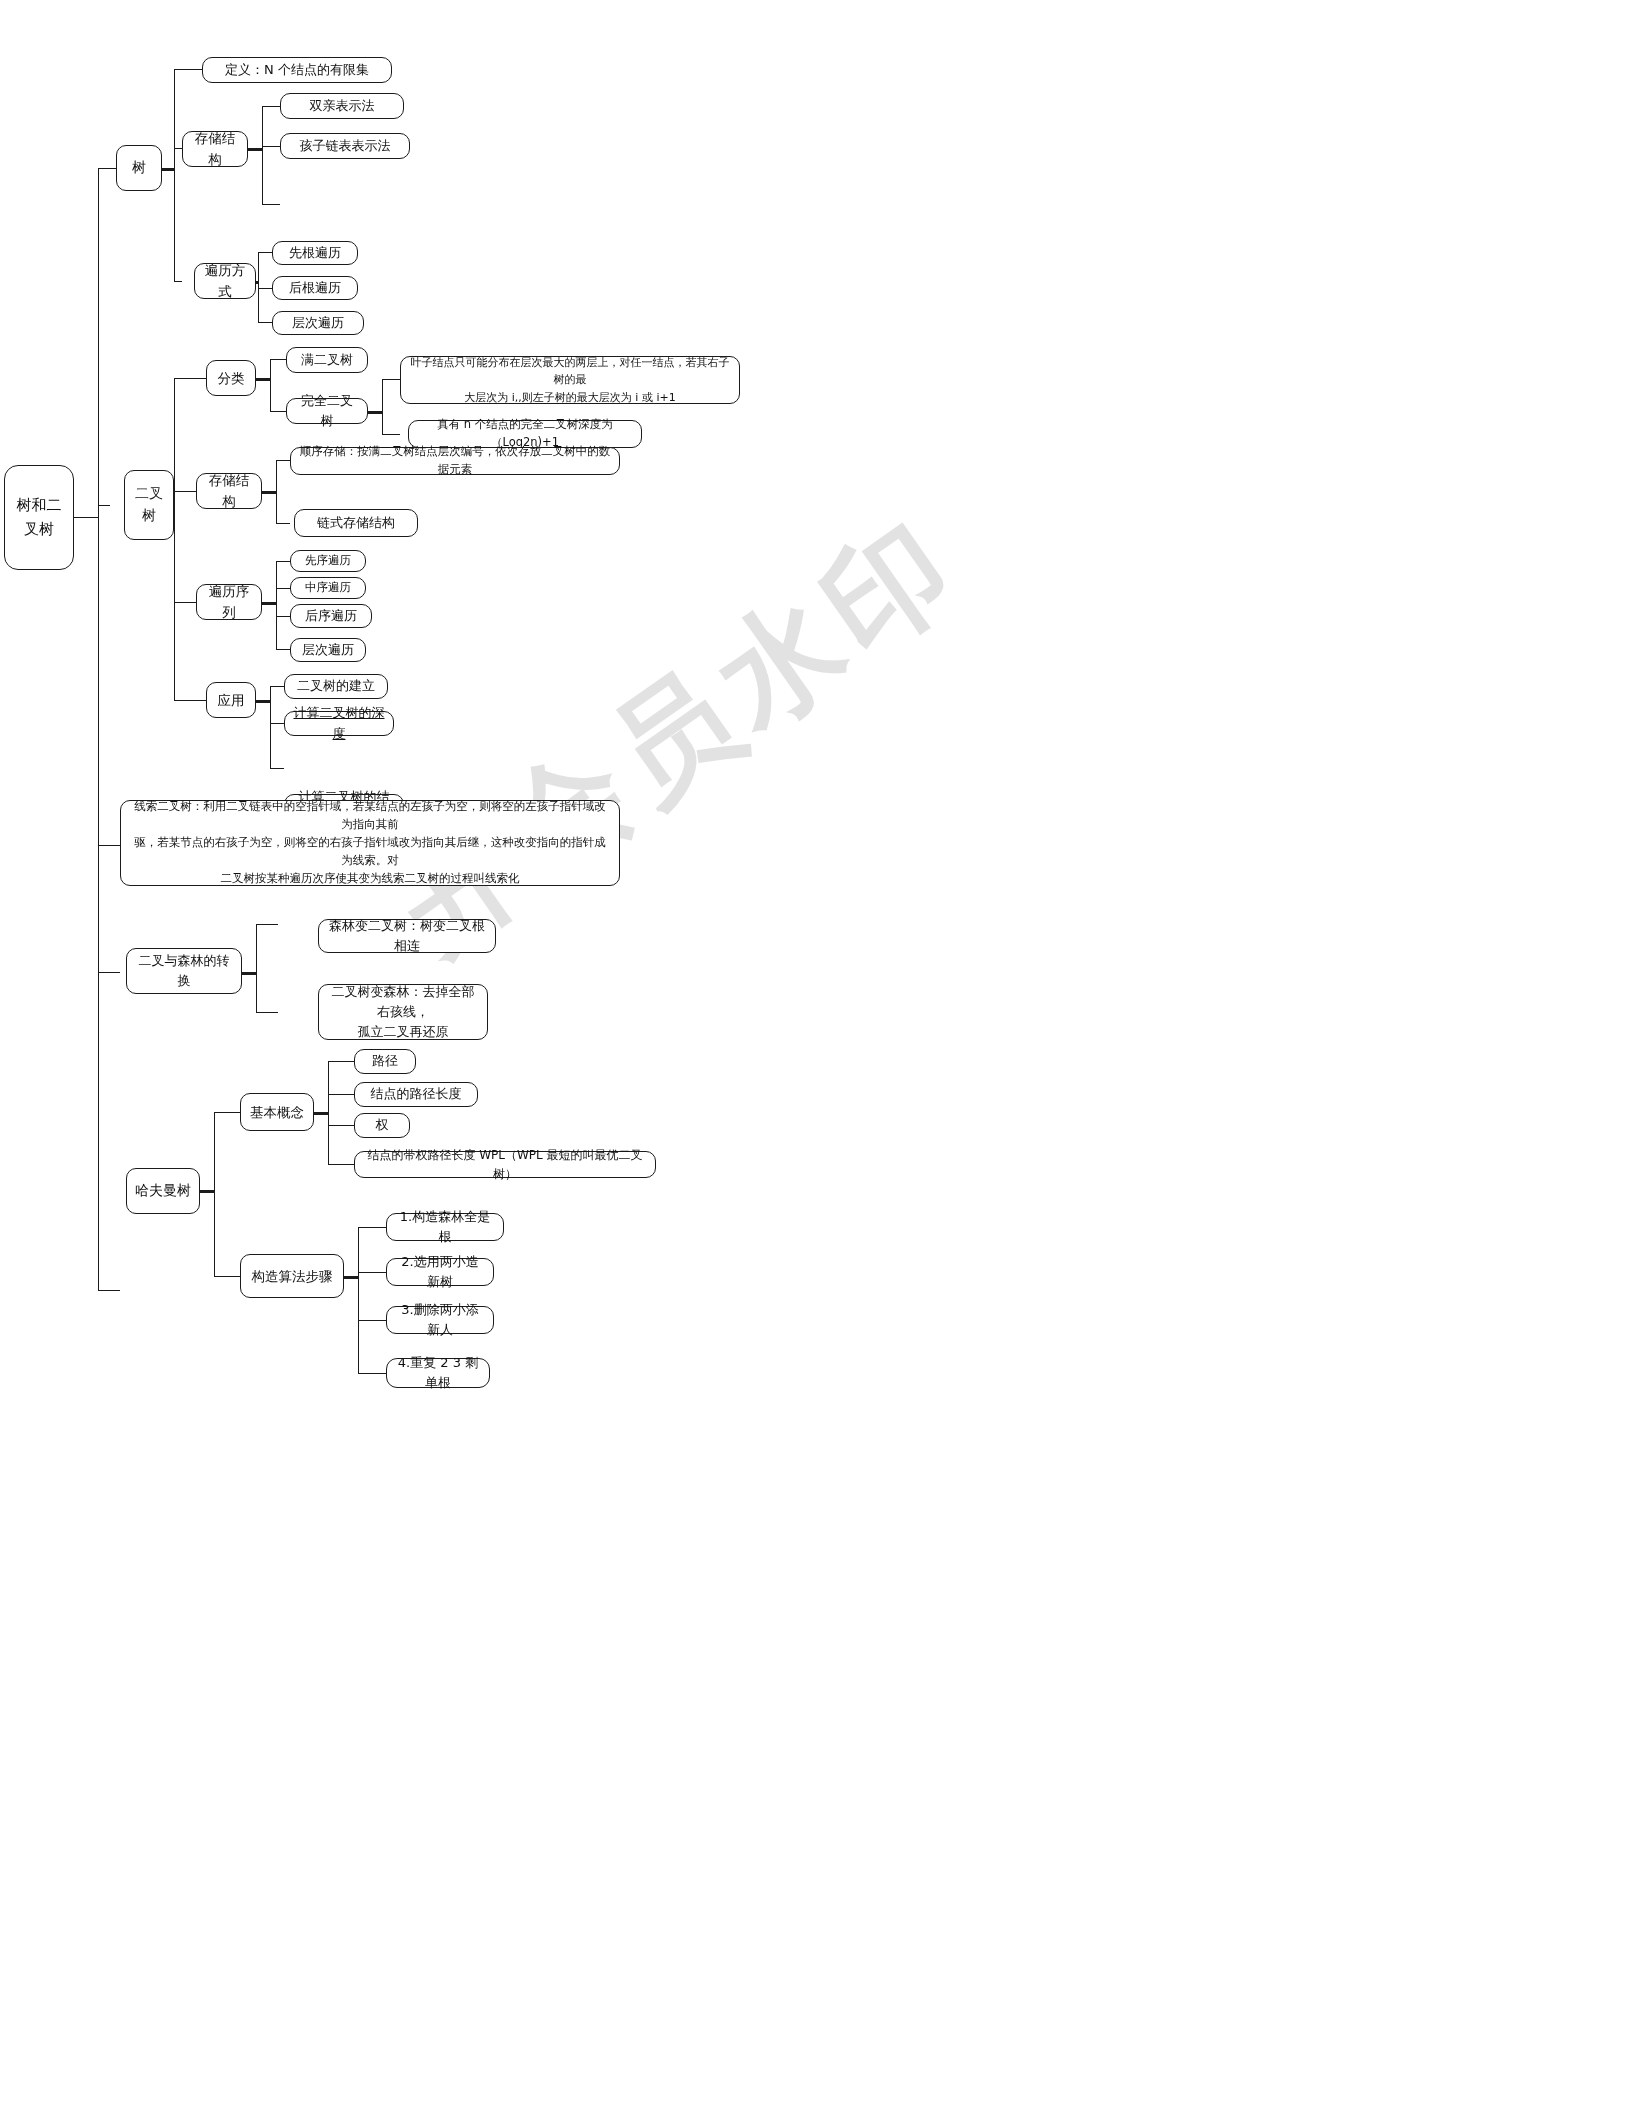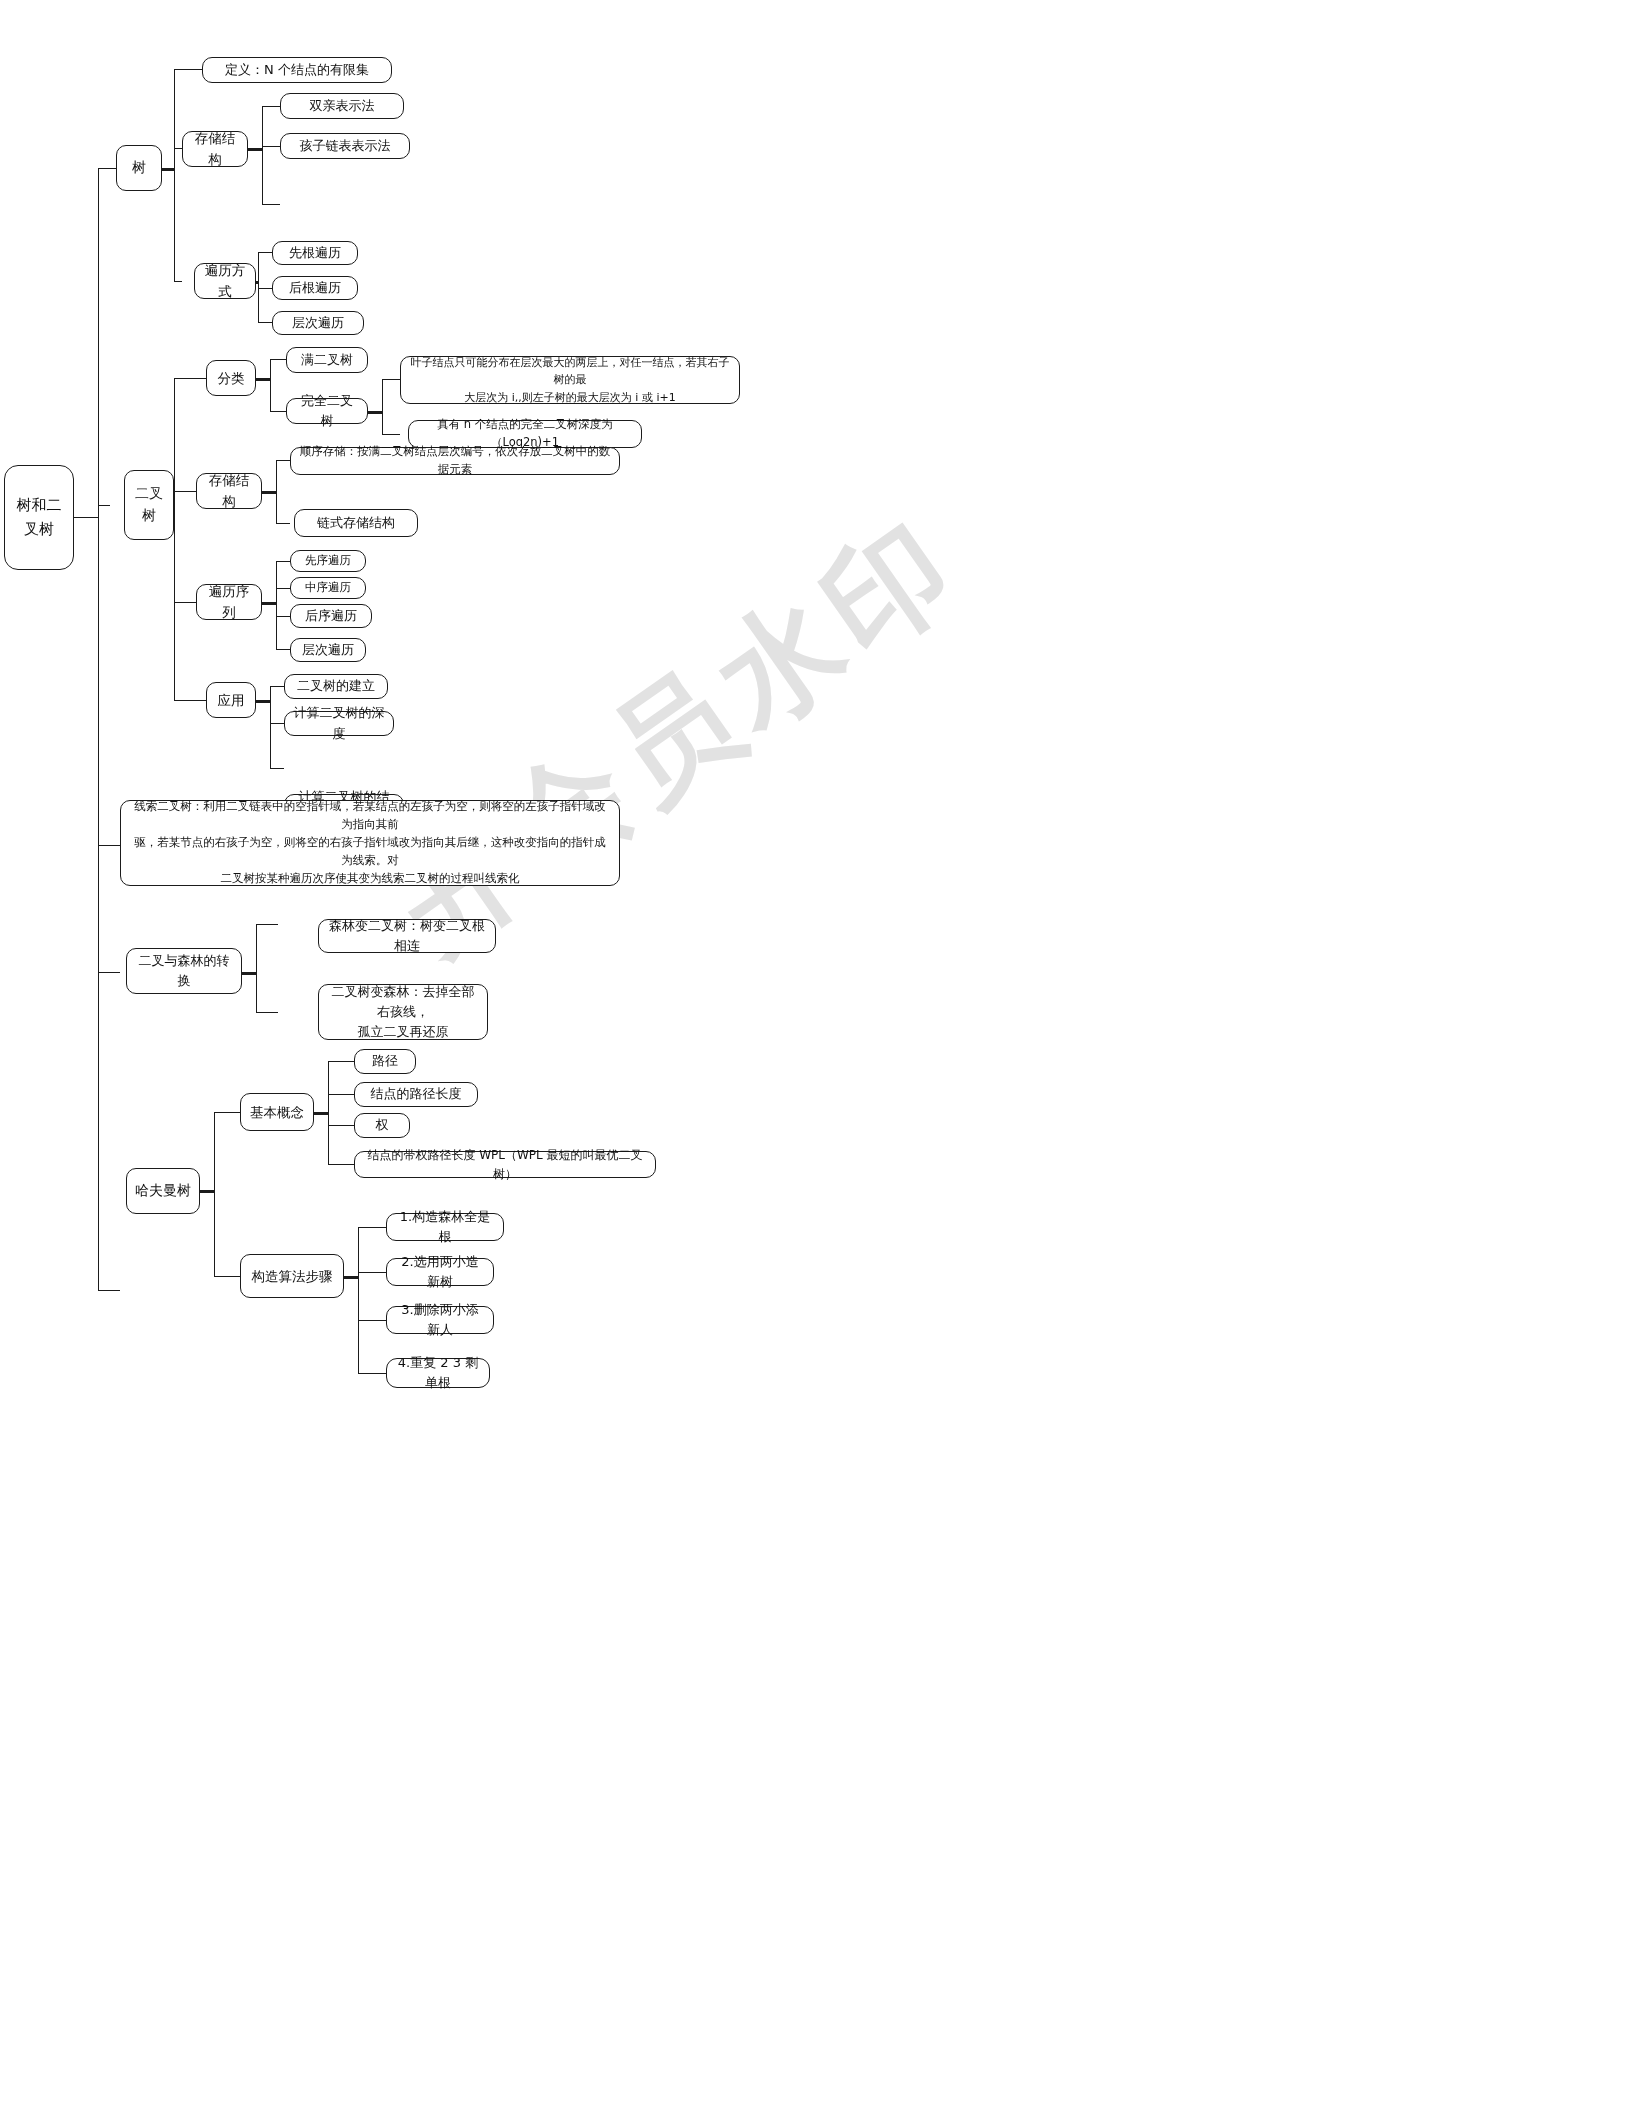--- a/index.html
+++ b/index.html
@@ -208,21 +208,21 @@
   </div>
   <div class="stub" style="left:256px;top:700px;width:14px;"></div>
   <div class="vline" style="left:270px;top:686px;height:82px;"></div>
   <div class="hline" style="left:270px;top:686px;width:14px;"></div>
   <div class="hline" style="left:270px;top:723px;width:14px;"></div>
   <div class="hline" style="left:270px;top:768px;width:14px;"></div>
 
   <div class="node leaf" style="left:284px;top:674px;width:104px;height:25px;">
     <span>二叉树的建立</span>
   </div>
-  <div class="node leaf" style="left:284px;top:711px;width:110px;height:25px;">
+  <div class="node leaf" style="left:284px;top:711px;width:110px;height:25px;text-decoration:underline;">
     <span>计算二叉树的深度</span>
   </div>
   <div class="node leaf" style="left:284px;top:794px;width:120px;height:27px;">
     <span>计算二叉树的结点数</span>
   </div>
 
   <div class="node para" style="left:120px;top:800px;width:500px;height:86px;white-space:pre-line;font-size:11.5px;">
     <span>线索二叉树：利用二叉链表中的空指针域，若某结点的左孩子为空，则将空的左孩子指针域改为指向其前
 驱，若某节点的右孩子为空，则将空的右孩子指针域改为指向其后继，这种改变指向的指针成为线索。对
 二叉树按某种遍历次序使其变为线索二叉树的过程叫线索化</span>

